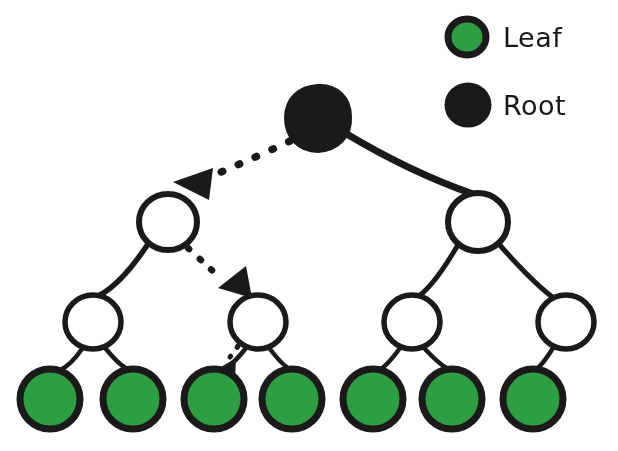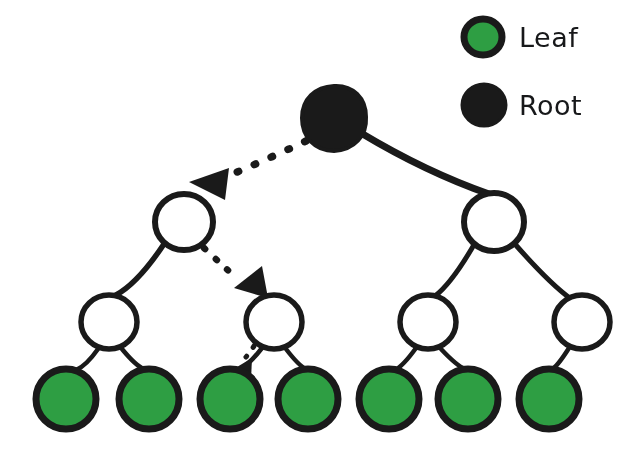--- a/index.html
+++ b/index.html
@@ -10,21 +10,21 @@
   }
   body {
     width: 618px;
     height: 451px;
     position: relative;
     overflow: hidden;
     font-family: "DejaVu Sans", sans-serif;
   }
   #diagram-root {
     position: absolute;
-    left: 16px; top: 0;
+    left: 0; top: 0;
     width: 564px;
     height: 451px;
   }
   svg.canvas {
     display: block;
     width: 618px;
     height: 451px;
   }
   .legend-label {
     font-family: "DejaVu Sans", sans-serif;

